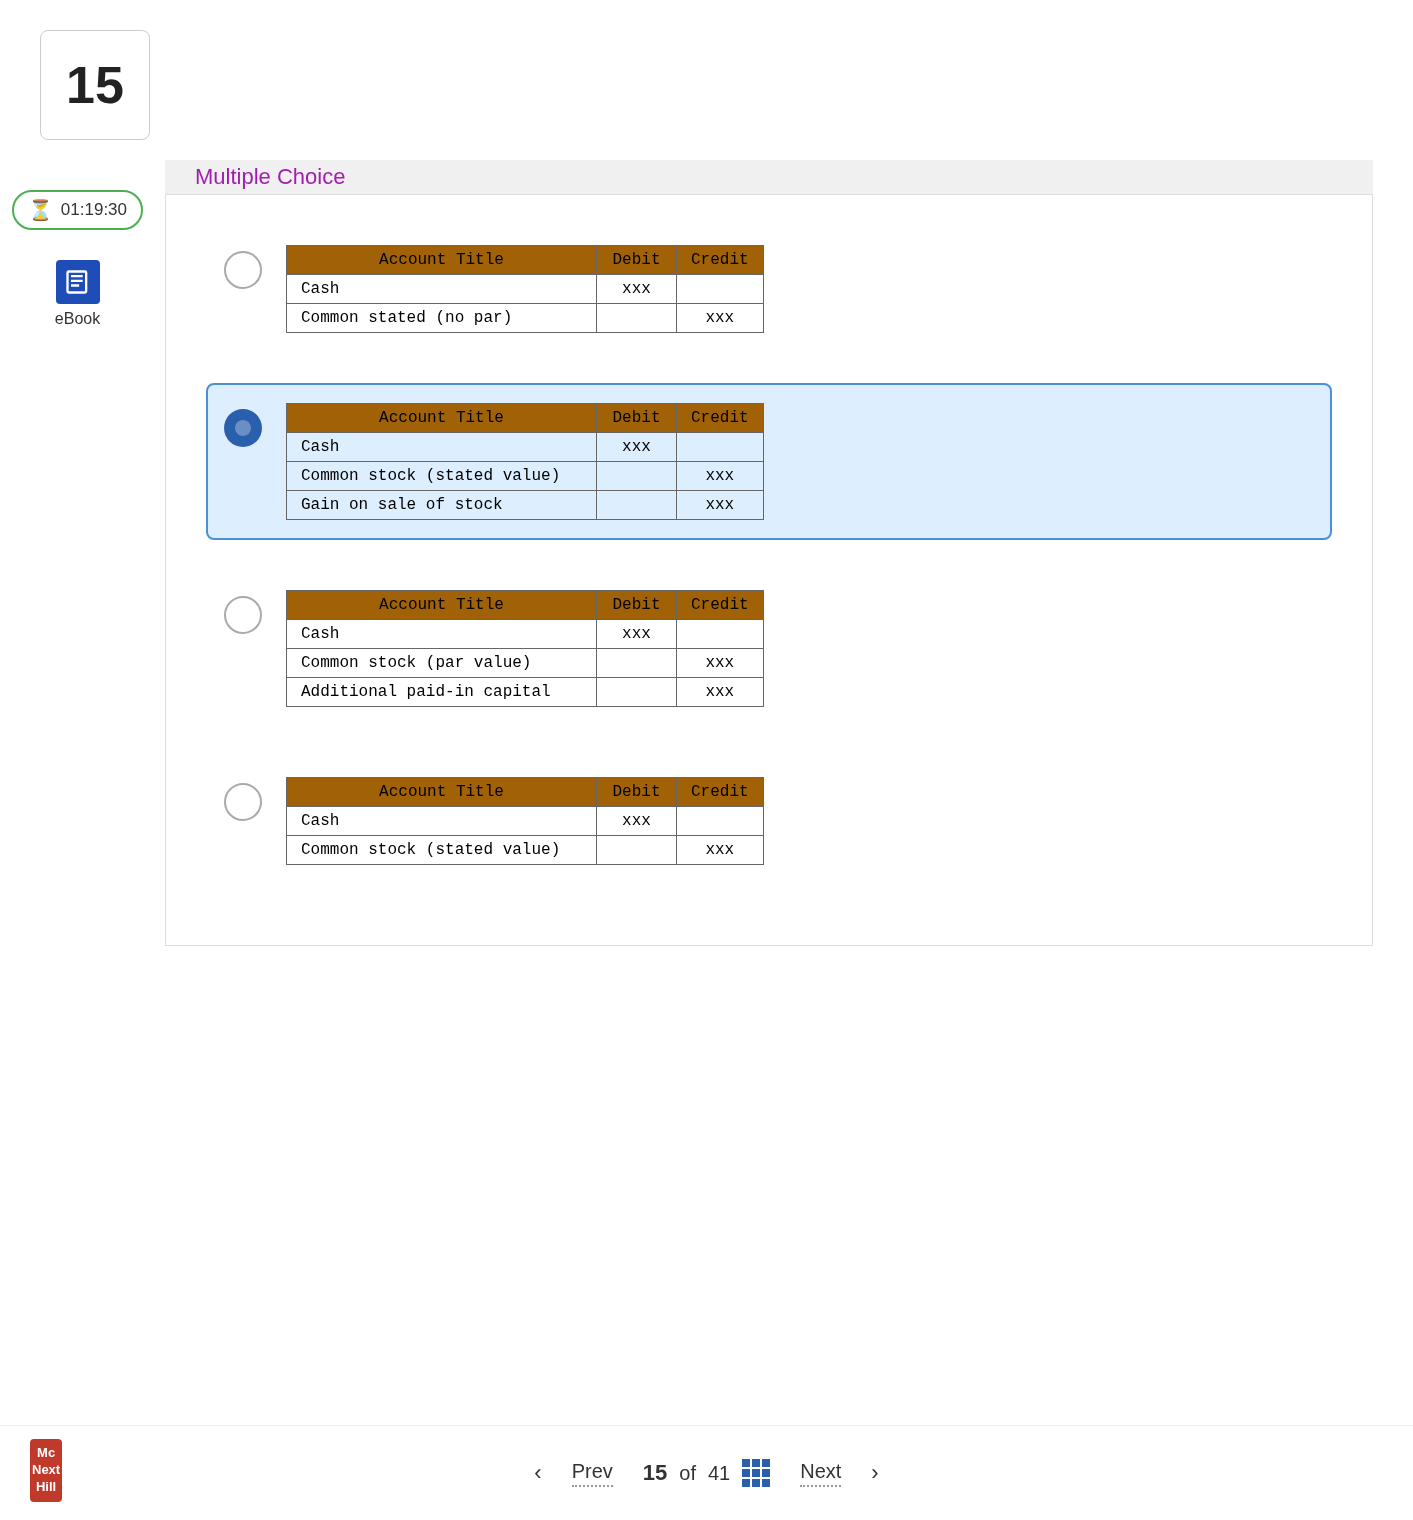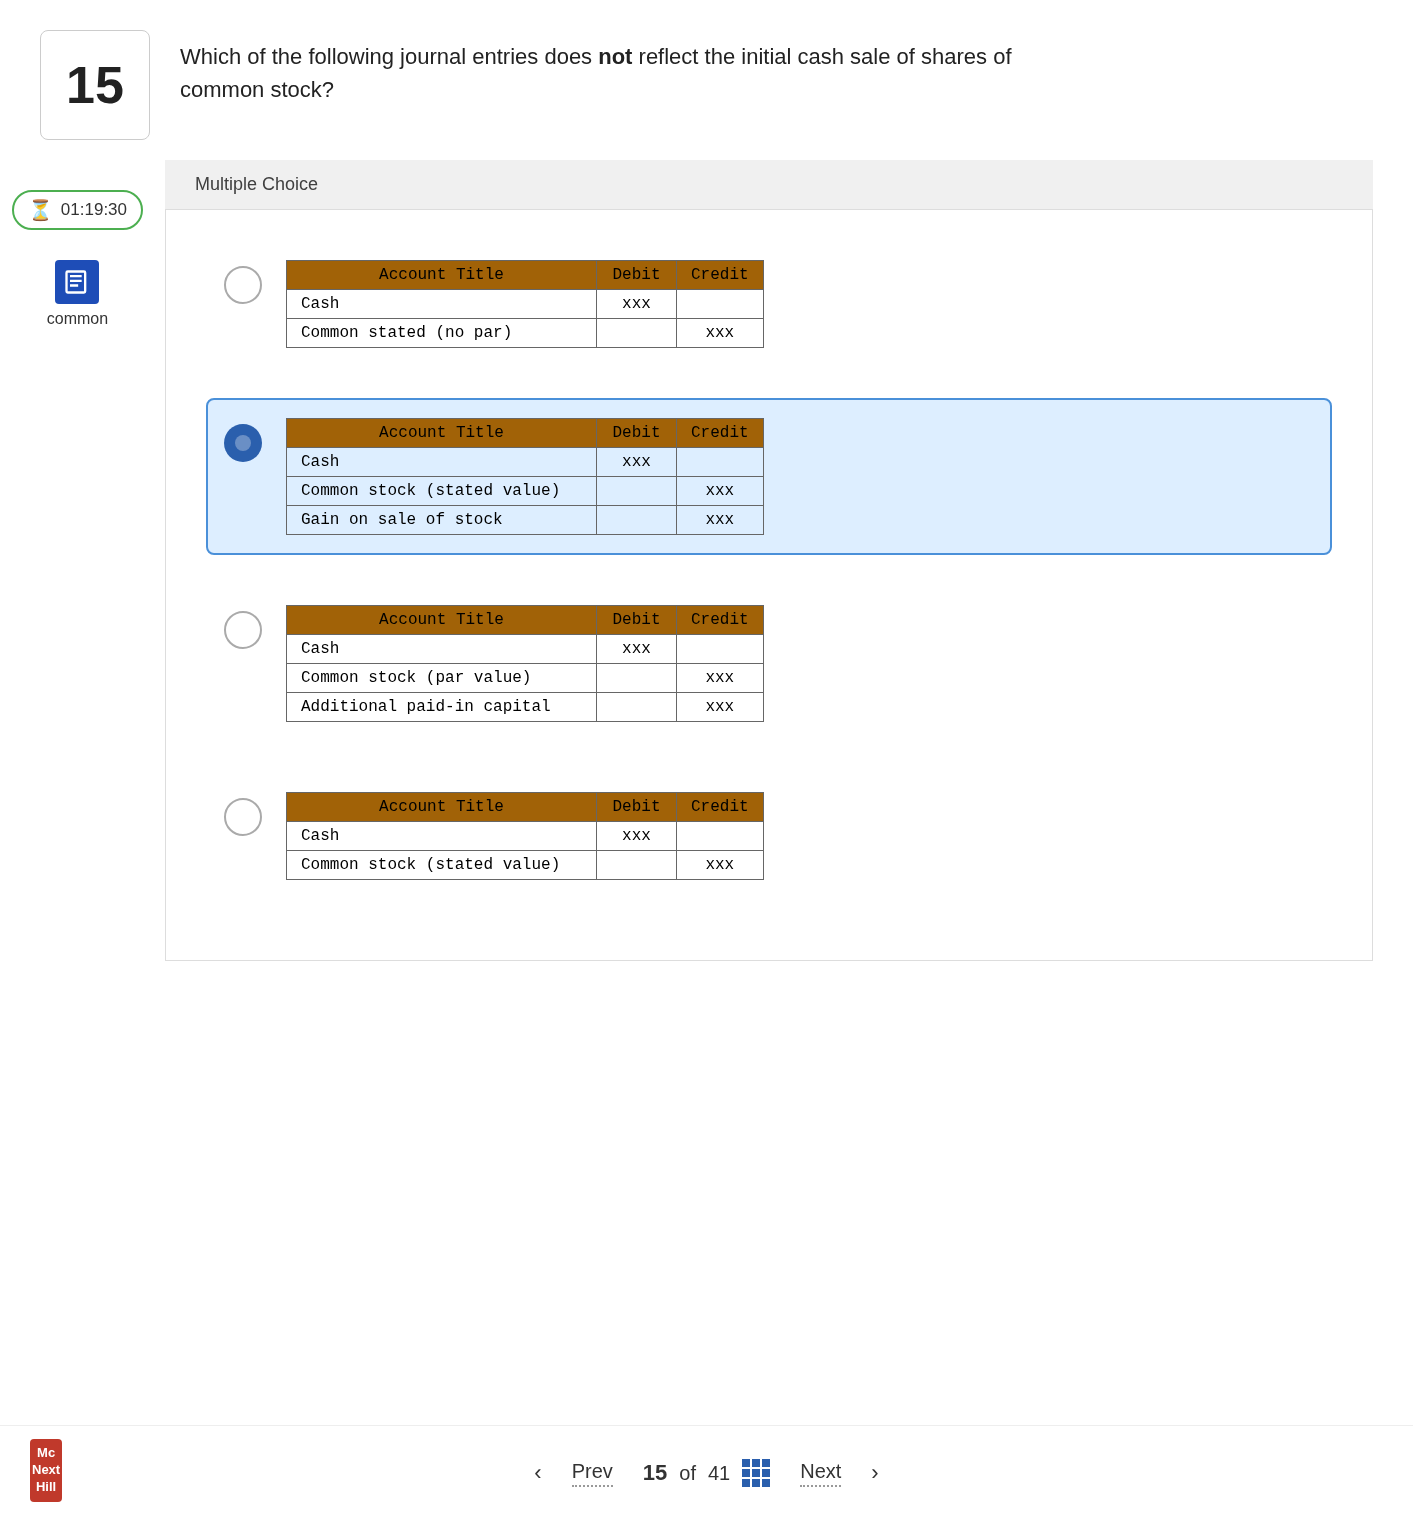--- a/index.html
+++ b/index.html
@@ -95,23 +95,23 @@
     }
 
     
     .main-content {
       margin-left: 165px;
       margin-right: 40px;
       margin-top: 0;
     }
     .question-type-bar {
       background: #f0f0f0;
-      padding: 14px 30px;
-      font-size: 18px;
-      color: #404040;
+      padding: 4px 30px;
+      font-size: 22px;
+      color: #a21caf;
       margin-bottom: 0;
     }
 
     .answers-area {
       background: #fff;
       border: 1px solid #ddd;
       padding: 30px 40px;
     }
 
     
@@ -256,37 +256,34 @@
       display: block;
     }
   </style>
 </head>
 <body>
 
 <div class="question-header">
   <div class="question-number-box">
     <span>15</span>
   </div>
-  <div class="question-text">
-    <span>Which of the following journal entries does </span><strong>not</strong><span> reflect the initial cash sale of shares of common stock?</span>
-  </div>
 </div>
 
 <div class="sidebar">
   <div class="timer-badge">
     <span class="timer-icon">⏳</span>
     <span>01:19:30</span>
   </div>
   <div class="ebook-btn">
     <div class="ebook-icon">
       <svg viewBox="0 0 24 24">
         <path d="M4 2h14a2 2 0 012 2v16a2 2 0 01-2 2H4a2 2 0 01-2-2V4a2 2 0 012-2zm0 2v16h14V4H4zm2 2h10v2H6V6zm0 4h10v2H6v-2zm0 4h7v2H6v-2z"></path>
       </svg>
     </div>
-    <span class="ebook-label">common</span>
+    <span class="ebook-label">eBook</span>
   </div>
 </div>
 
 <div class="main-content">
   <div class="question-type-bar">
     <span>Multiple Choice</span>
   </div>
   <div class="answers-area">
 
     <div class="answer-option">

